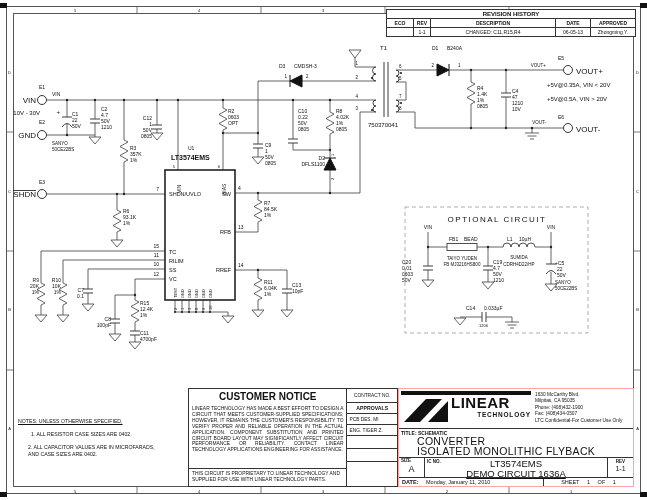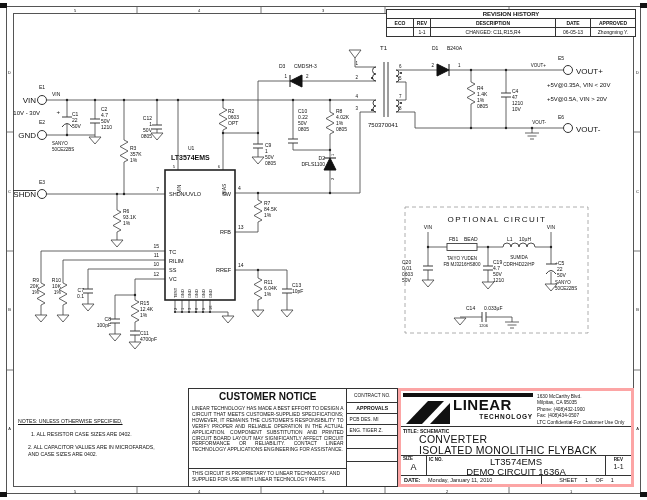--- a/index.html
+++ b/index.html
@@ -40,41 +40,41 @@
   .cn-right{width:51px;border-left:1px solid #333;display:flex;flex-direction:column;
             font-size:4.8px;text-align:center;box-sizing:border-box;}
   .cn-r{border-bottom:1px solid #333;box-sizing:border-box;overflow:hidden;}
   .cn-r1{height:14px;line-height:14px;}
   .cn-r2{height:11px;line-height:11px;font-weight:bold;font-size:5.2px;}
   .cn-r3{height:11px;line-height:11px;text-align:left;padding-left:2px;}
   .cn-re{height:13px;}
   .cn-re.last{border-bottom:none;flex:1;}
 
   
-  .tb{position:absolute;left:398px;top:388px;width:236px;height:99px;border:3px solid #fca5a5;
+  .tb{position:absolute;left:398px;top:388px;width:236px;height:99px;border:1px solid #fca5a5;
       background:#fff;box-sizing:border-box;display:flex;flex-direction:column;}
   .tb-s1{height:40px;display:flex;box-sizing:border-box;}
   .tb-logo{width:136px;position:relative;}
   .logo-bar{position:absolute;left:2px;top:2px;width:130px;height:4px;background:#111;}
   .logo-glyph{position:absolute;left:3px;top:7px;}
   .logo-name{position:absolute;left:52px;top:6px;width:80px;}
   .logo-linear{font-size:15px;font-weight:bold;letter-spacing:0.5px;line-height:16px;}
   .logo-tech{font-size:6.5px;font-weight:bold;text-align:right;line-height:7px;letter-spacing:0.8px;}
   .tb-addr{flex:1;font-size:4.8px;line-height:6.4px;padding-top:3px;}
   .tb-s2{height:30px;border-top:1px solid #333;box-sizing:border-box;}
   .tb-title-label{font-size:5px;font-weight:bold;padding:1px 0 0 2px;line-height:6px;}
   .tb-title-big{font-size:10.5px;line-height:10.5px;padding-left:18px;letter-spacing:0.3px;}
   .tb-s3{height:20px;border-top:1px solid #333;box-sizing:border-box;display:flex;}
   .tb-size{width:26px;border-right:1px solid #333;box-sizing:border-box;text-align:left;}
   .tb-size .lbl{font-size:4.5px;font-weight:bold;padding-left:2px;line-height:6px;}
   .tb-size .val{font-size:9px;text-align:center;line-height:10px;}
   .tb-ic{flex:1;border-right:1px solid #333;box-sizing:border-box;position:relative;}
   .tb-ic .lbl{position:absolute;left:2px;top:1px;font-size:4.5px;font-weight:bold;}
   .tb-ic .l1{font-size:9.5px;text-align:center;line-height:10px;margin-top:1px;}
-  .tb-ic .l2{font-size:9.5px;text-align:center;line-height:9px;}
+  .tb-ic .l2{font-size:9.5px;text-align:center;line-height:9px;text-decoration:underline;}
   .tb-rev{width:25px;}
   .tb-rev .lbl{font-size:4.5px;font-weight:bold;text-align:center;line-height:7px;}
   .tb-rev .val{font-size:7px;text-align:center;line-height:8px;}
   .tb-s4{height:9px;border-top:1px solid #333;box-sizing:border-box;display:flex;font-size:5.5px;line-height:8px;}
   .tb-date-lbl{font-weight:bold;padding-left:3px;width:24px;}
   .tb-date-val{flex:1;}
   .tb-sheet{width:90px;border-left:1px solid #333;box-sizing:border-box;text-align:center;}
   .tb-sheet span{margin:0 3px;}
 </style>
 </head>

